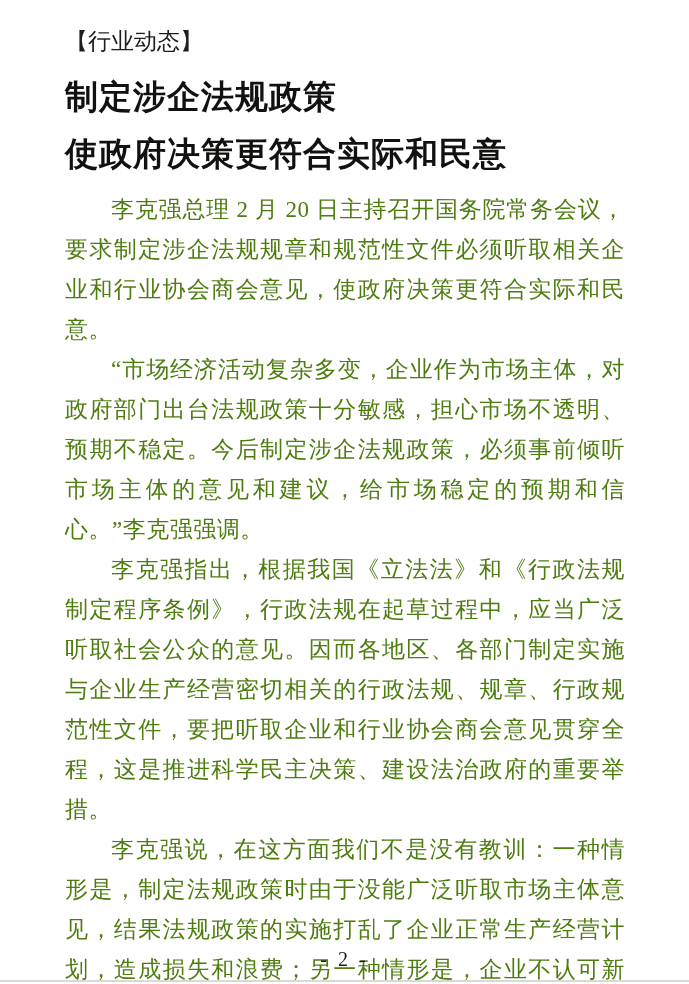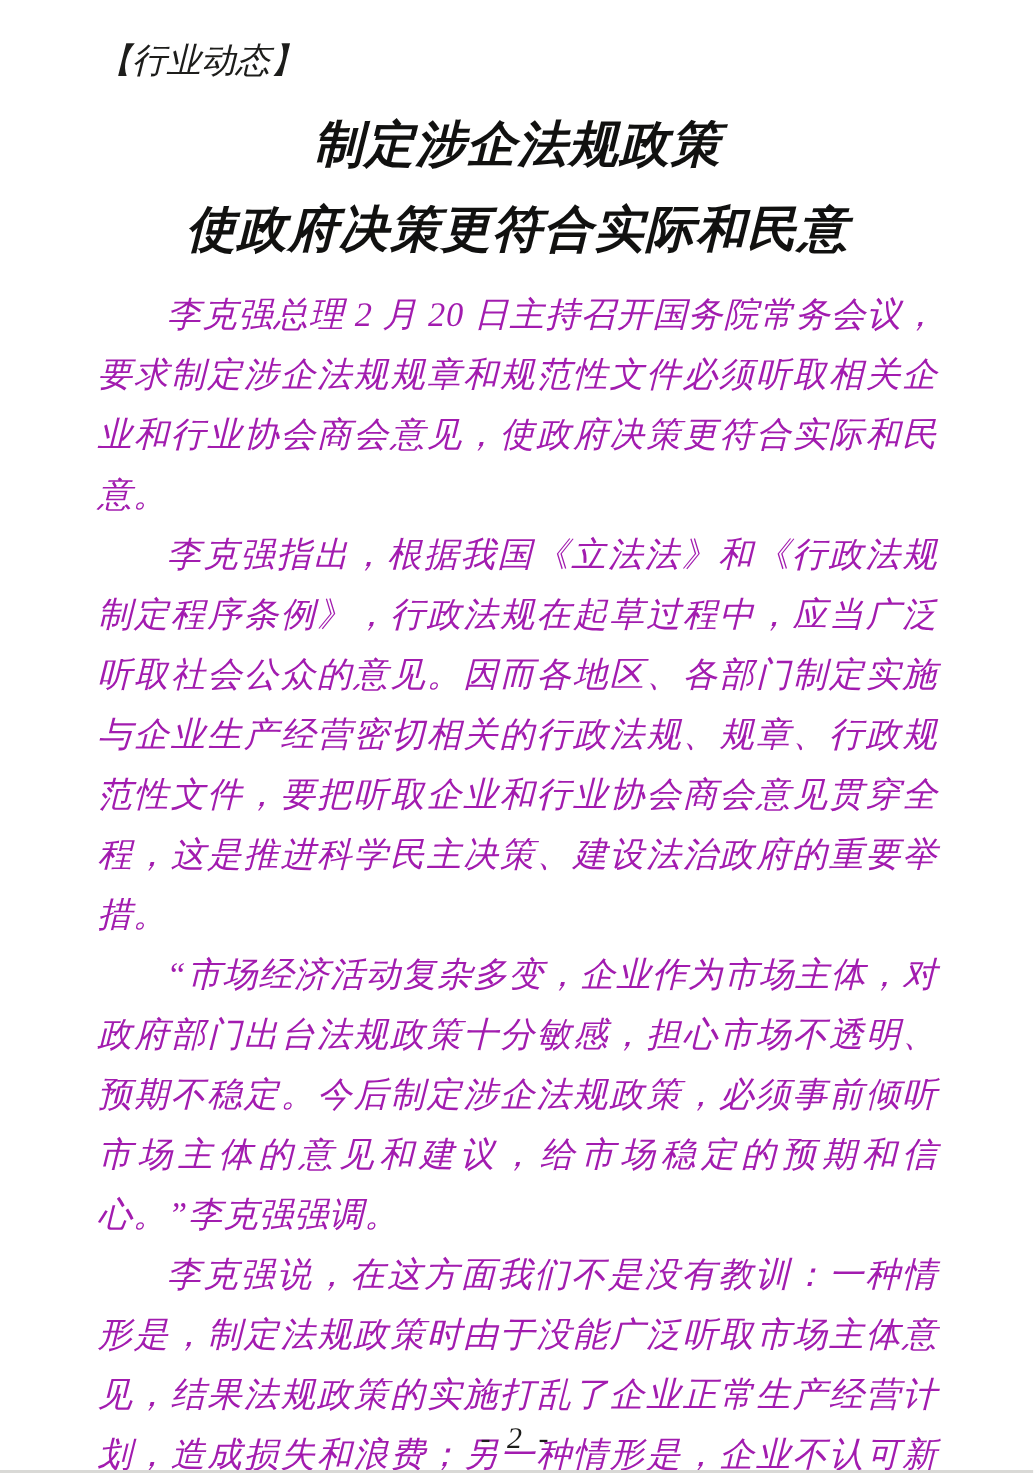--- a/index.html
+++ b/index.html
@@ -8,56 +8,54 @@
     background: #ffffff;
   }
   .page {
     position: relative;
     width: 689px;
     height: 984px;
     background: #ffffff;
     color: #1d1d1b;
     font-family: "Liberation Serif", "DejaVu Serif", serif;
     overflow: hidden;
-    font-style: italic;
   }
   .content {
     padding: 27px 64px 0 65px;
   }
   .section-tag {
     font-family: "DejaVu Sans", "Liberation Sans", sans-serif;
     font-size: 23px;
     font-weight: 500;
     line-height: 28px;
     color: #1d1d1b;
   }
   .title {
     margin: 14px 0 0 0;
-    text-align: center;
     font-size: 33px;
     font-weight: 700;
     color: #111110;
   }
   .title-line {
     display: block;
     line-height: 57px;
     letter-spacing: 1px;
   }
   .body {
     margin-top: 7px;
   }
   .body p {
     margin: 0;
     font-size: 23px;
     line-height: 40px;
     letter-spacing: 0.5px;
     text-align: justify;
     text-justify: inter-ideograph;
     text-indent: 46px;
-    color: #a21caf;
+    color: #4d7c0f;
   }
   .footer {
     position: absolute;
     left: 0;
     right: 0;
     bottom: 13px;
     text-align: center;
   }
   .page-number {
     font-size: 20px;
@@ -80,22 +78,22 @@
   <div class="content">
     <div class="section-tag">【行业动态】</div>
 
     <h1 class="title">
       <span class="title-line">制定涉企法规政策</span>
       <span class="title-line">使政府决策更符合实际和民意</span>
     </h1>
 
     <div class="body">
       <p>李克强总理 2 月 20 日主持召开国务院常务会议，要求制定涉企法规规章和规范性文件必须听取相关企业和行业协会商会意见，使政府决策更符合实际和民意。</p>
+      <p>“市场经济活动复杂多变，企业作为市场主体，对政府部门出台法规政策十分敏感，担心市场不透明、预期不稳定。今后制定涉企法规政策，必须事前倾听市场主体的意见和建议，给市场稳定的预期和信心。”李克强强调。</p>
       <p>李克强指出，根据我国《立法法》和《行政法规制定程序条例》，行政法规在起草过程中，应当广泛听取社会公众的意见。因而各地区、各部门制定实施与企业生产经营密切相关的行政法规、规章、行政规范性文件，要把听取企业和行业协会商会意见贯穿全程，这是推进科学民主决策、建设法治政府的重要举措。</p>
-      <p>“市场经济活动复杂多变，企业作为市场主体，对政府部门出台法规政策十分敏感，担心市场不透明、预期不稳定。今后制定涉企法规政策，必须事前倾听市场主体的意见和建议，给市场稳定的预期和信心。”李克强强调。</p>
       <p>李克强说，在这方面我们不是没有教训：一种情形是，制定法规政策时由于没能广泛听取市场主体意见，结果法规政策的实施打乱了企业正常生产经营计划，造成损失和浪费；另一种情形是，企业不认可新出台的法规政策，就会搞“上有政策、下有对策”，最终使法规政策很难实施。</p>
     </div>
   </div>
 
   <div class="footer">
     <span class="page-number">- 2 -</span>
   </div>
 
   <div class="page-edge"></div>
 </div>

